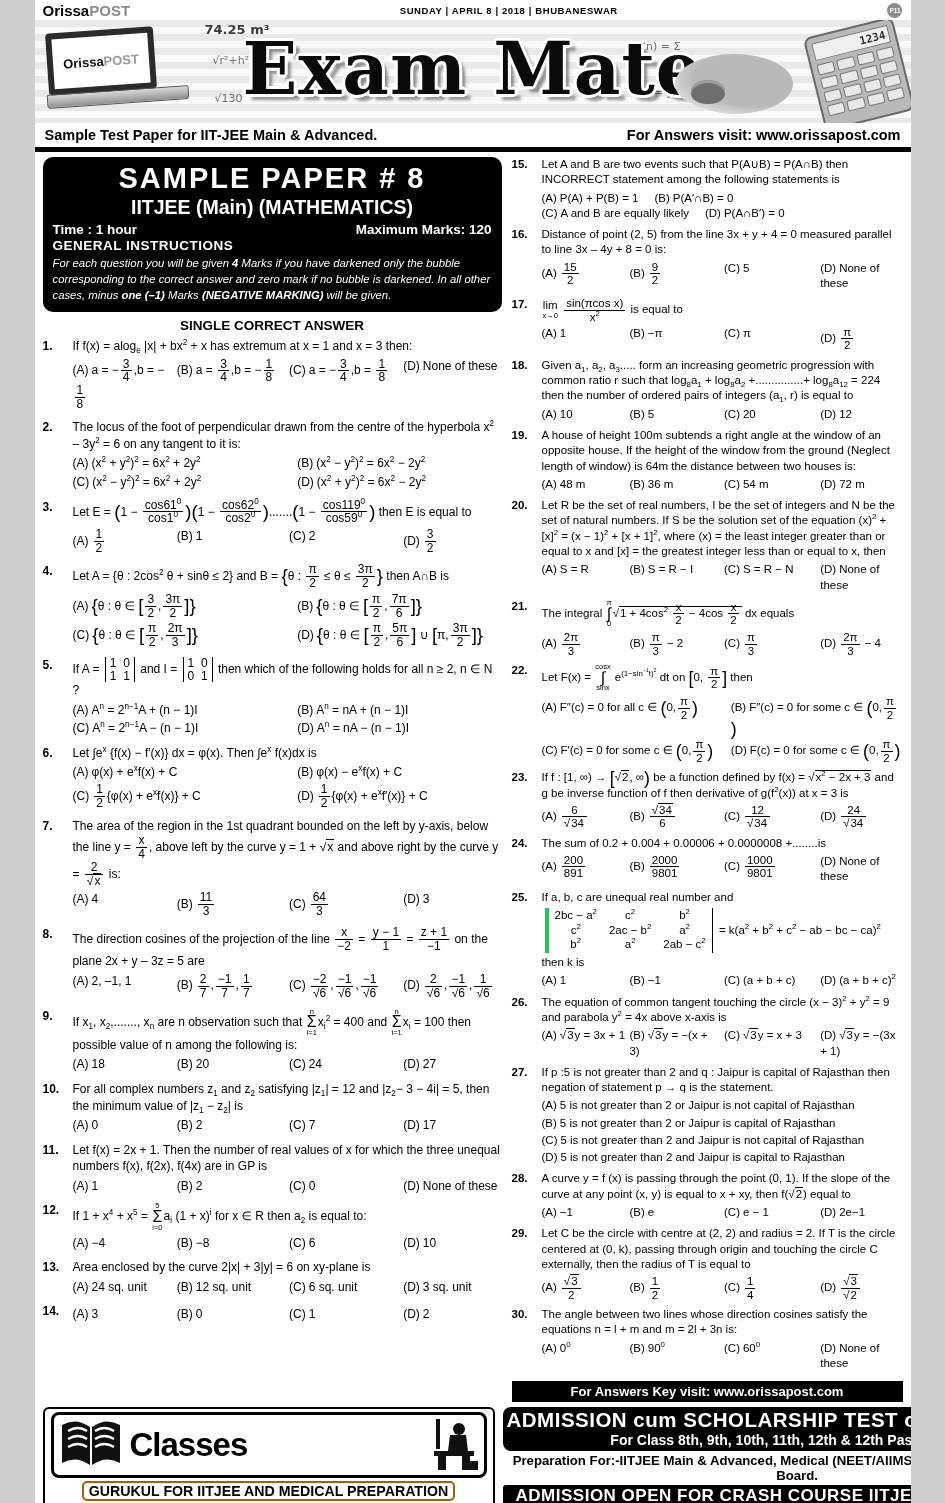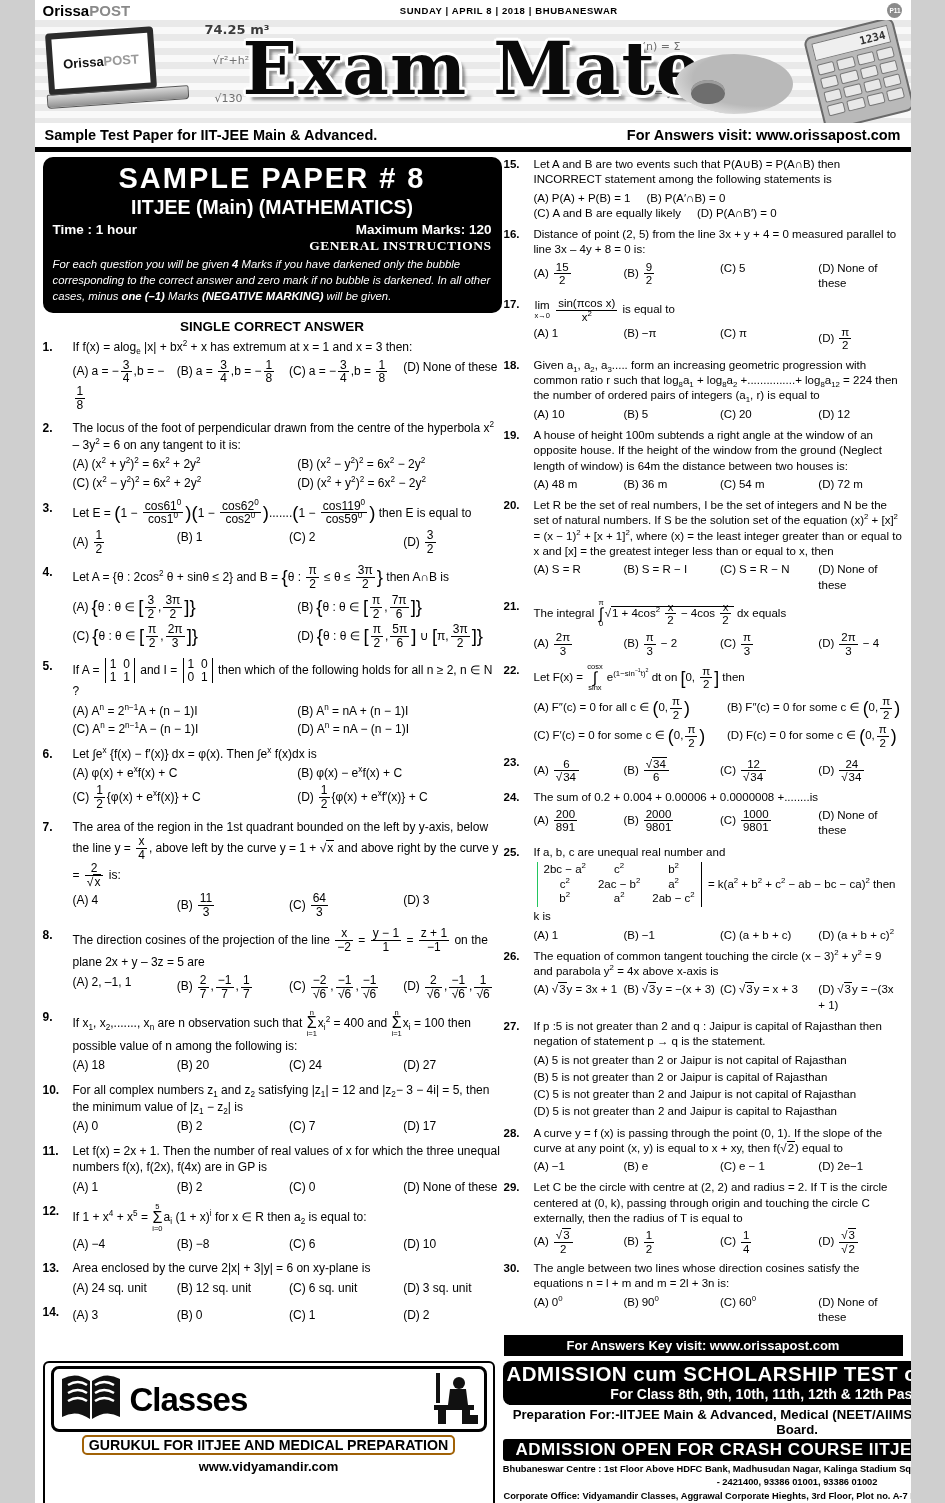--- a/index.html
+++ b/index.html
@@ -30,30 +30,30 @@
   .calc{position:absolute;right:6px;top:6px;width:92px;height:96px;background:#b9b9b9;border:2px solid #6a6a6a;border-radius:8px;transform:rotate(-14deg);padding:5px;}
   .calc .disp{background:#efefef;border:1px solid #777;height:18px;font-family:"DejaVu Sans Mono",monospace;font-size:11px;text-align:right;padding:2px 3px;color:#333;font-weight:bold;}
   .calc .keys{display:grid;grid-template-columns:repeat(4,1fr);gap:3px;margin-top:4px;}
   .calc .keys i{display:block;height:11px;background:#e8e8e8;border:1px solid #777;border-radius:2px;}
 
   
   .subbar{display:flex;justify-content:space-between;align-items:center;font-weight:bold;font-size:14.5px;padding:4px 10px 3px;}
   .mainrule{height:5px;background:#000;margin:1px 0 5px;}
 
   
-  .content{display:flex;gap:2px;padding:0 8px;align-items:flex-start;}
+  .content{display:flex;gap:10px;padding:0 8px;align-items:flex-start;}
   .col{width:100%;}
   .col-l{width:459px;flex:none;font-size:12px;}
   .col-r{flex:1;font-size:11.5px;}
 
   .paper-head{background:#000;color:#fff;border-radius:10px;padding:6px 10px 9px;}
   .ph-title{text-align:center;font-size:29px;font-weight:bold;letter-spacing:2px;line-height:1.1;}
   .ph-sub{text-align:center;font-size:19.5px;font-weight:bold;margin-top:1px;}
   .ph-row{display:flex;justify-content:space-between;font-weight:bold;font-size:13.5px;margin-top:3px;}
-  .ph-gi{text-align:right;font-weight:bold;font-size:13.5px;letter-spacing:.5px;margin-top:1px;font-family:Liberation Serif, serif;}
+  .ph-gi{text-align:left;font-weight:bold;font-size:13.5px;letter-spacing:.5px;margin-top:1px;}
   .ph-ins{font-style:italic;font-size:11.3px;line-height:1.42;margin-top:2px;}
   .section-title{text-align:center;font-weight:bold;font-size:13.5px;margin:6px 0 5px;}
 
   
   .question{display:flex;margin-bottom:8px;line-height:1.38;}
   .col-r .question{margin-bottom:6px;line-height:1.33;}
   .qnum{width:30px;flex:none;font-weight:bold;}
   .qmain{flex:1;min-width:0;}
   .opts{display:grid;margin-top:3px;column-gap:4px;row-gap:2px;}
   .cols4{grid-template-columns:1.02fr 1.1fr 1.12fr 1fr;}
@@ -70,21 +70,21 @@
   .fr b{font-weight:inherit;display:block;padding:0 2px;}
   .fr b:first-child{border-bottom:1px solid #000;}
   .sq{white-space:nowrap;}
   .sq>span{border-top:1px solid #000;padding:0 1px;}
   .stk{display:inline-flex;flex-direction:column;align-items:center;vertical-align:middle;line-height:1;margin:0 1px;}
   .stk i{font-style:normal;font-size:7.5px;line-height:1.05;}
   .stk .sg{font-size:16px;line-height:.85;}
   .bp{font-size:1.55em;font-weight:normal;vertical-align:middle;line-height:.8;}
   .mat{display:inline-flex;flex-direction:column;text-align:center;line-height:1.05;padding:0 4px;border-left:1.5px solid #000;border-right:1.5px solid #000;vertical-align:middle;margin:0 2px;}
   .mat b{font-weight:inherit;}
-  .det{display:inline-grid;grid-template-columns:auto auto auto;column-gap:12px;row-gap:1px;border-left:1px solid #22c55e;border-right:1px solid #000;padding:1px 6px;vertical-align:middle;margin:2px 3px;text-align:center;line-height:1.2;}
+  .det{display:inline-grid;grid-template-columns:auto auto auto;column-gap:12px;row-gap:1px;border-left:4px solid #22c55e;border-right:1px solid #000;padding:1px 6px;vertical-align:middle;margin:2px 3px;text-align:center;line-height:1.2;}
   .det b{font-weight:inherit;}
 
   .anskey{background:#000;color:#fff;text-align:center;font-weight:bold;font-size:13px;padding:3px 0;margin-top:10px;}
 
   
   .ads{display:flex;gap:8px;padding:5px 8px 3px;}
   .ad-left{width:452px;flex:none;border:2px solid #000;border-radius:6px;padding:3px 6px;}
   .vm-box{border:3px solid #000;border-radius:8px;padding:2px 6px;display:flex;align-items:center;gap:8px;}
   .vm-text{flex:1;}
   .vm-name{font-size:33px;font-weight:bold;line-height:.95;letter-spacing:-1px;}
@@ -626,20 +626,21 @@
                 <div class="opt"><span class="ol">(D)</span><span class="ob">F(c) = 0 for some c ∈ <span class="bp">(</span>0,<span class="fr">
                       <b>π</b>
                       <b>2</b>
                     </span><span class="bp">)</span></span></div>
               </div>
             </div>
           </div>
           <div class="question">
             <span class="qnum">23.</span>
             <div class="qmain">
+              <div class="qtext">If f : [1, ∞) → <span class="bp">[</span><span class="sq">√<span>2</span></span>, ∞<span class="bp">)</span> be a function defined by f(x) = <span class="sq">√<span>x<sup>2</sup> − 2x + 3</span></span> and g be inverse function of f then derivative of g(f<sup>2</sup>(x)) at x = 3 is</div>
               <div class="opts cols4">
                 <div class="opt"><span class="ol">(A)</span><span class="ob"><span class="fr">
                       <b>6</b>
                       <b><span class="sq">√<span>34</span></span></b>
                     </span></span></div>
                 <div class="opt"><span class="ol">(B)</span><span class="ob"><span class="fr">
                       <b><span class="sq">√<span>34</span></span></b>
                       <b>6</b>
                     </span></span></div>
                 <div class="opt"><span class="ol">(C)</span><span class="ob"><span class="fr">

